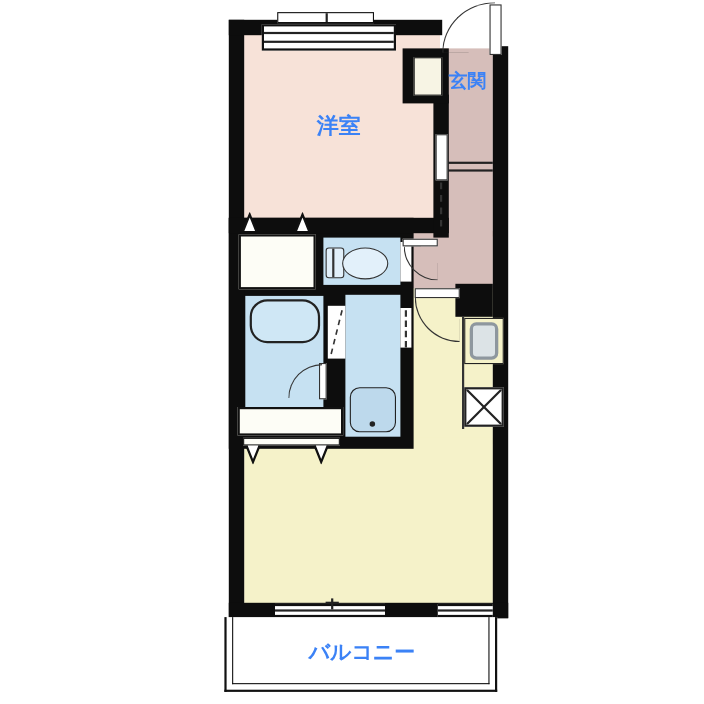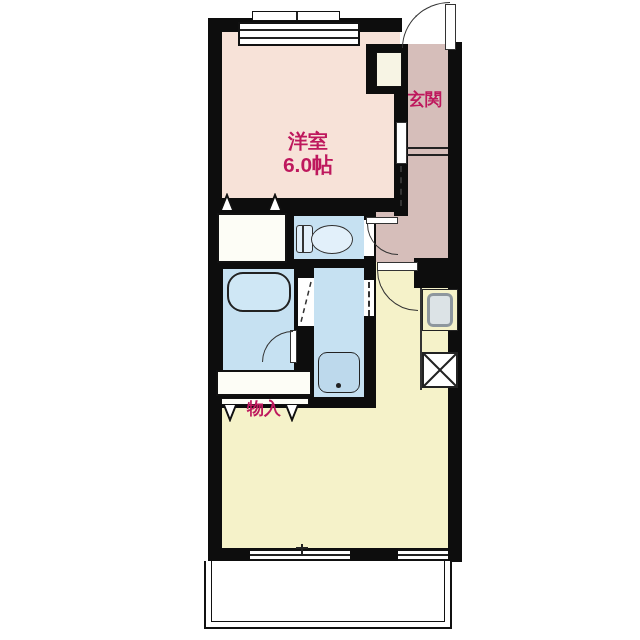--- a/index.html
+++ b/index.html
@@ -1,22 +1,22 @@
 <!DOCTYPE html>
 <html><head>
 <meta charset="utf-8">
 <style>
   html,body{margin:0;padding:0;background:#fff;}
   #stage{position:relative;width:640px;height:640px;background:#ffffff;overflow:hidden;
          font-family:"Liberation Sans","DejaVu Sans",sans-serif;color:#1a1a1a;}
   .abs{position:absolute;}
   .wall{position:absolute;background:#0d0d0d;}
   .room{position:absolute;}
-  .label{position:absolute;text-align:center;font-weight:600;color:#be185d;line-height:1.15;
-         white-space:nowrap;margin-top:26px;}
+  .label{position:absolute;text-align:center;font-weight:600;color:#3b82f6;line-height:1.15;
+         white-space:nowrap;}
   .whitebox{position:absolute;background:#fdfdf6;border:2px solid #111;box-sizing:border-box;}
   .gap{position:absolute;background:#fff;}
   .leaf{position:absolute;background:#fff;border:1.5px solid #333;box-sizing:border-box;}
   .arc{position:absolute;box-sizing:border-box;border:0 solid #333;}
   .arc.bl{border-left:1.5px solid #333;border-bottom:1.5px solid #333;border-bottom-left-radius:100%;}
   .arc.tl{border-left:1.5px solid #333;border-top:1.5px solid #333;border-top-left-radius:100%;}
   .fix{position:absolute;box-sizing:border-box;}
   .track{position:absolute;width:0;border-left:2px dashed #333;}
   .thinline{position:absolute;background:#222;}
 </style>
@@ -118,18 +118,17 @@
   <div class="thinline" style="left:301px;top:544px;width:2px;height:10px;"></div>
   <div class="thinline" style="left:296px;top:547px;width:12px;height:2px;"></div>
   <div class="abs" style="left:398px;top:549px;width:50px;height:12px;background:#fff;border-top:2px solid #111;border-bottom:2px solid #111;box-sizing:border-box;"></div>
   <div class="thinline" style="left:398px;top:554px;width:50px;height:1.5px;"></div>
 
   <div class="abs" style="left:204px;top:561px;width:248px;height:68px;background:#fff;border:2px solid #111;border-top:none;box-sizing:border-box;"></div>
   <div class="abs" style="left:211px;top:561px;width:234px;height:61px;border:1.5px solid #111;border-top:none;box-sizing:border-box;"></div>
 
   <div class="label" style="left:258px;top:104px;width:100px;font-size:20px;">
     <div>洋室</div>
-    <div style="font-size:21px;">6.0帖</div>
   </div>
   <div class="label" style="left:402px;top:64px;width:46px;font-size:17px;">玄関</div>
-  <div class="label" style="left:216px;top:373px;width:96px;font-size:17px;">物入</div>
+  <div class="label" style="left:254px;top:583px;width:150px;font-size:19px;">バルコニー</div>
 
 </div>
 
 </body></html>

